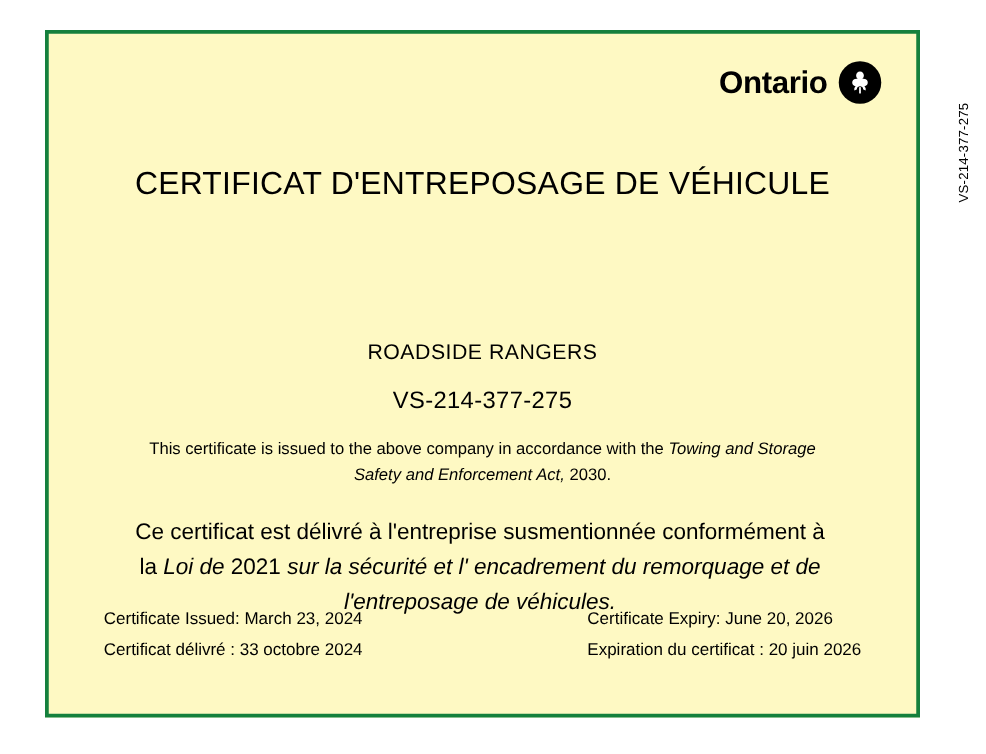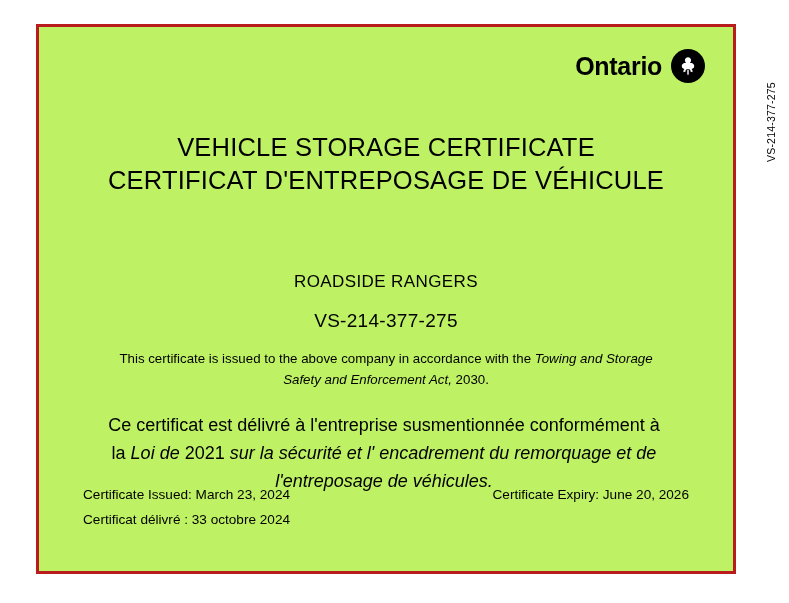--- a/index.html
+++ b/index.html
@@ -24,22 +24,22 @@
     background: #ffffff;
   }
 
   
   .cert-frame {
     position: absolute;
     left: 36px;
     top: 24px;
     width: 700px;
     height: 550px;
-    border: 3px solid #b91c1c;
-    background: #bef264;
+    border: 3px solid #15803d;
+    background: #fef9c3;
     box-sizing: border-box;
   }
 
   
   .side-code {
     position: absolute;
     right: 6px;
     top: 42px;
     width: 18px;
     height: 120px;
@@ -173,21 +173,20 @@
         <svg width="24" height="24" viewBox="0 0 24 24" aria-hidden="true">
           <g fill="#ffffff">
             <path d="M12 3.2c1.9 0 3.1 1.5 3.1 3.1 0 1.2-.6 2.1-1.3 2.8 1.0-.3 2.0-.2 2.9.3 1.5.9 1.9 2.7 1.2 4.0-.5.9-1.4 1.4-2.4 1.5 1.0 1.0 1.4 2.3.9 3.4l-2.0-.9c.2-.7-.1-1.4-.7-1.9-.6-.5-1.2-.6-1.7-.6s-1.1.1-1.7.6c-.6.5-.9 1.2-.7 1.9l-2.0.9c-.5-1.1-.1-2.4.9-3.4-1.0-.1-1.9-.6-2.4-1.5-.7-1.3-.3-3.1 1.2-4.0.9-.5 1.9-.6 2.9-.3-.7-.7-1.3-1.6-1.3-2.8 0-1.6 1.2-3.1 3.1-3.1z"></path>
             <rect x="11.3" y="15.6" width="1.4" height="5.2" rx="0.5"></rect>
           </g>
         </svg>
       </span>
     </div>
 
     <div class="titles">
-      <div class="title-en">VEHICLE STORAGE CERTIFICATE</div>
       <div class="title-fr">CERTIFICAT D'ENTREPOSAGE DE VÉHICULE</div>
     </div>
 
 
     <div class="trade-name">ROADSIDE RANGERS</div>
 
     <div class="cert-number">VS-214-377-275</div>
 
     <div class="legal-en">
       <span>This certificate is issued to the above company in accordance with the </span><span class="it">Towing and Storage Safety and Enforcement Act,</span><span> 2030.</span>
@@ -197,16 +196,17 @@
       <span>Ce certificat est délivré à l'entreprise susmentionnée conformément à la </span><span class="it">Loi de</span><span> 2021 </span><span class="it">sur la sécurité et l' encadrement du remorquage et de l'entreposage de véhicules.</span>
     </div>
 
     <div class="dates-left">
       <div>Certificate Issued: March 23, 2024</div>
       <div>Certificat délivré : 33 octobre 2024</div>
     </div>
 
     <div class="dates-right">
       <div>Certificate Expiry: June 20, 2026</div>
+      <div>Expiration du certificat : 20 juin 2026</div>
     </div>
 
   </div>
 </div>
 
 </body></html>

